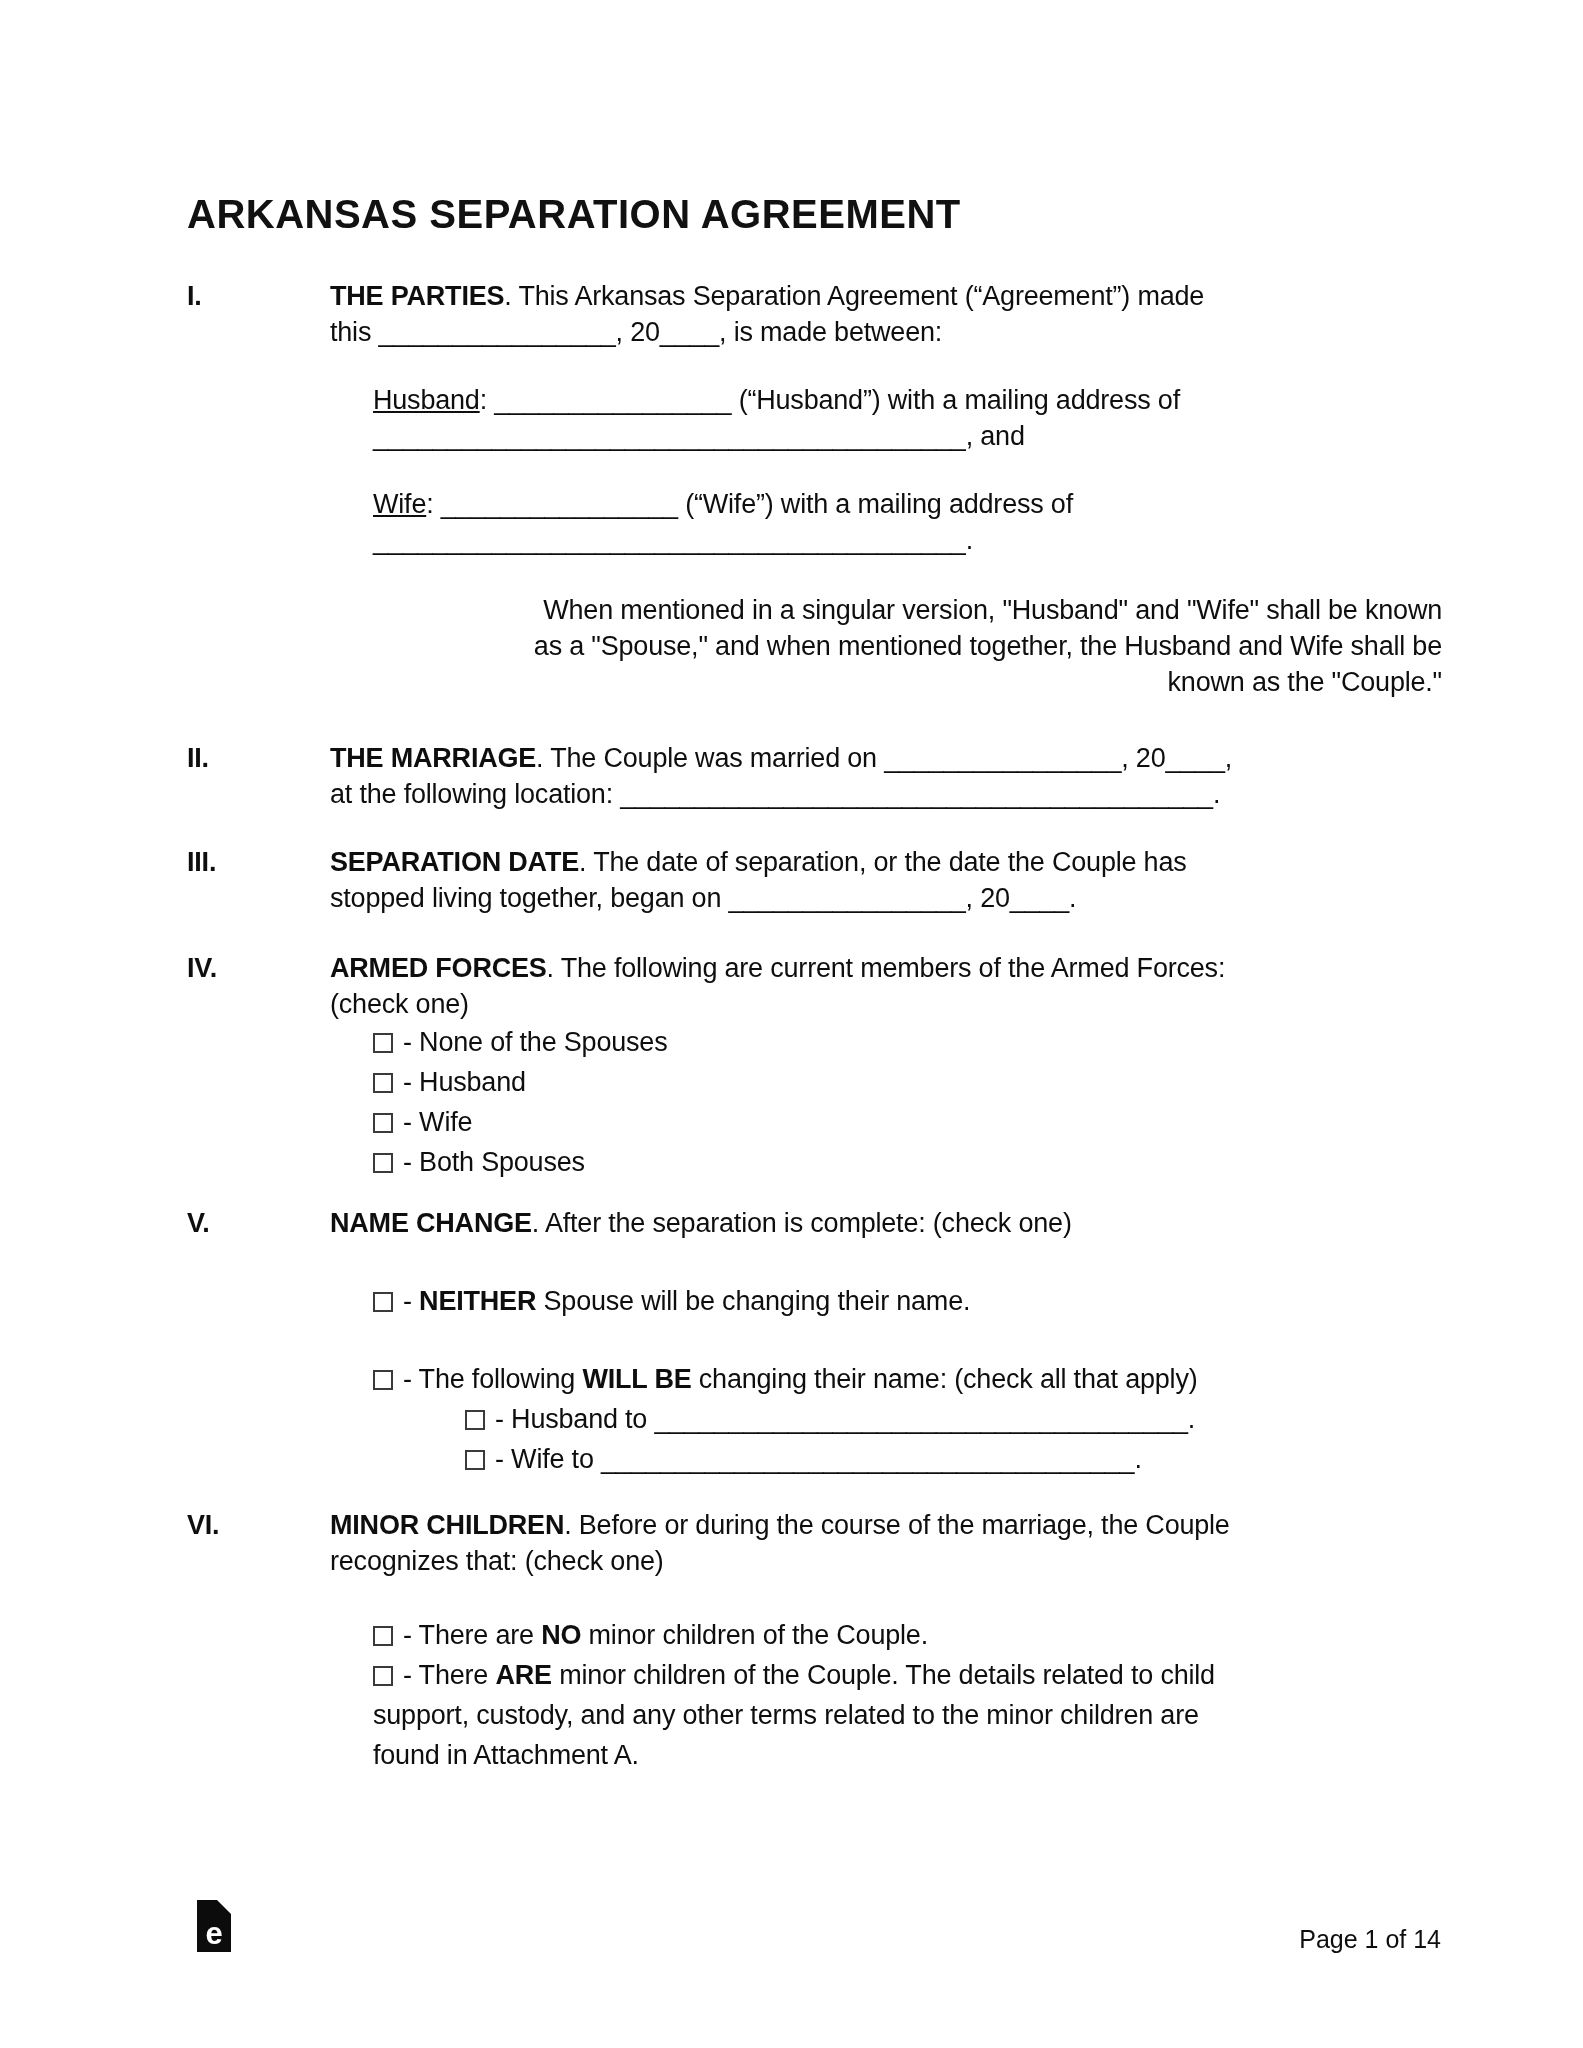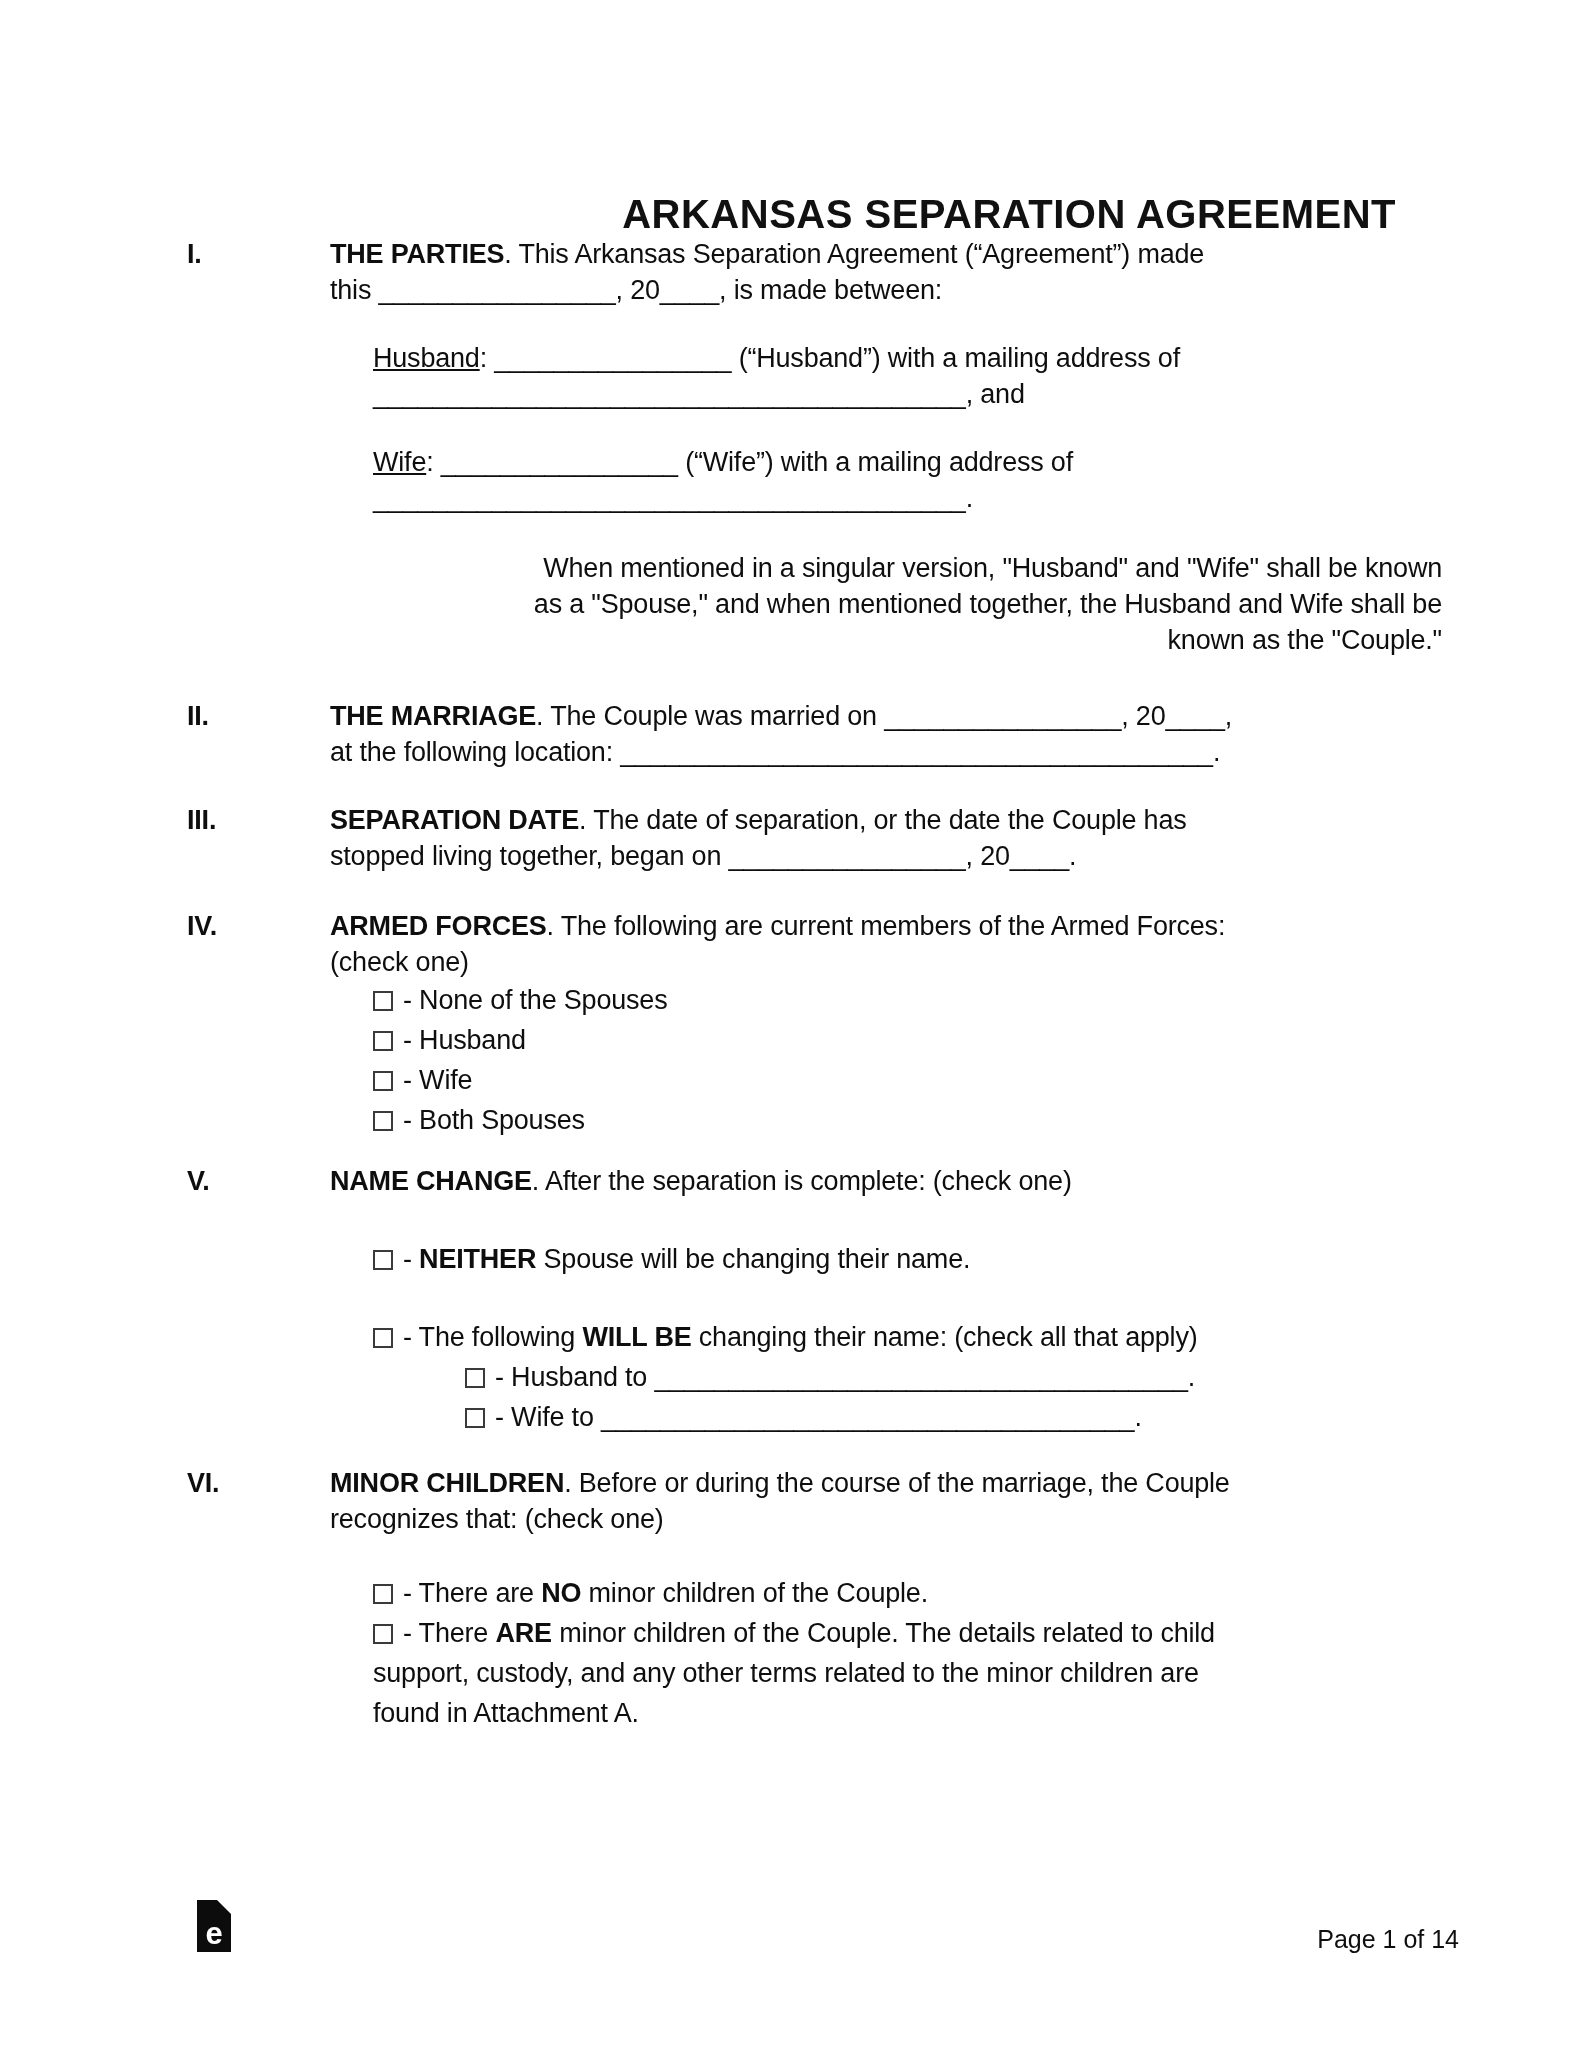--- a/index.html
+++ b/index.html
@@ -11,25 +11,26 @@
     font-family:"Liberation Sans", sans-serif;
     color:#0e0e0e;
     font-size:27px;
     line-height:36px;
     letter-spacing:-0.2px;
     padding:192px 140px 0 187px;
     overflow:hidden;
   }
   .title {
     width:1209px;
-    text-align:right;
+    text-align:left;
     font-size:40px;
     line-height:44px;
     font-weight:bold;
     letter-spacing:0.5px;
+    margin-bottom:42px;
     color:#111;
   }
   .section { display:flex; }
   .num { width:143px; flex-shrink:0; font-weight:bold; }
   .content { width:1112px; }
   .b { font-weight:bold; }
   .u { text-decoration:underline; }
   .indent1 { padding-left:43px; }
   .indent2 { padding-left:135px; }
   .cb {
@@ -64,21 +65,21 @@
     border-top:14px solid #ffffff;
     border-left:14px solid transparent;
   }
   .footer-logo .letter {
     position:absolute; left:0; right:0; bottom:3px;
     text-align:center; color:#ffffff;
     font-weight:bold; font-size:31px; line-height:31px;
     font-family:"Liberation Sans", sans-serif;
   }
   .page-label {
-    position:absolute; right:124px; top:1924px;
+    position:absolute; right:142px; top:1924px;
     font-size:25px; line-height:30px; letter-spacing:0;
   }
 </style>
 </head>
 <body>
 
 <div class="page">
 
   <div class="title">ARKANSAS SEPARATION AGREEMENT</div>
 

